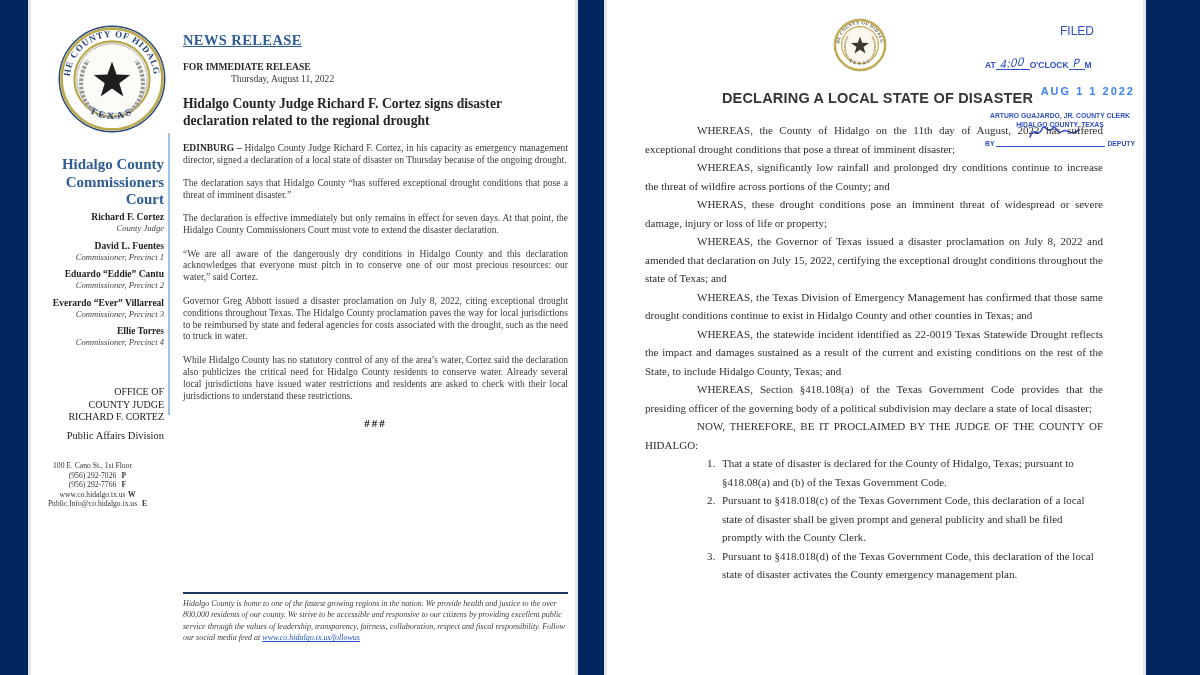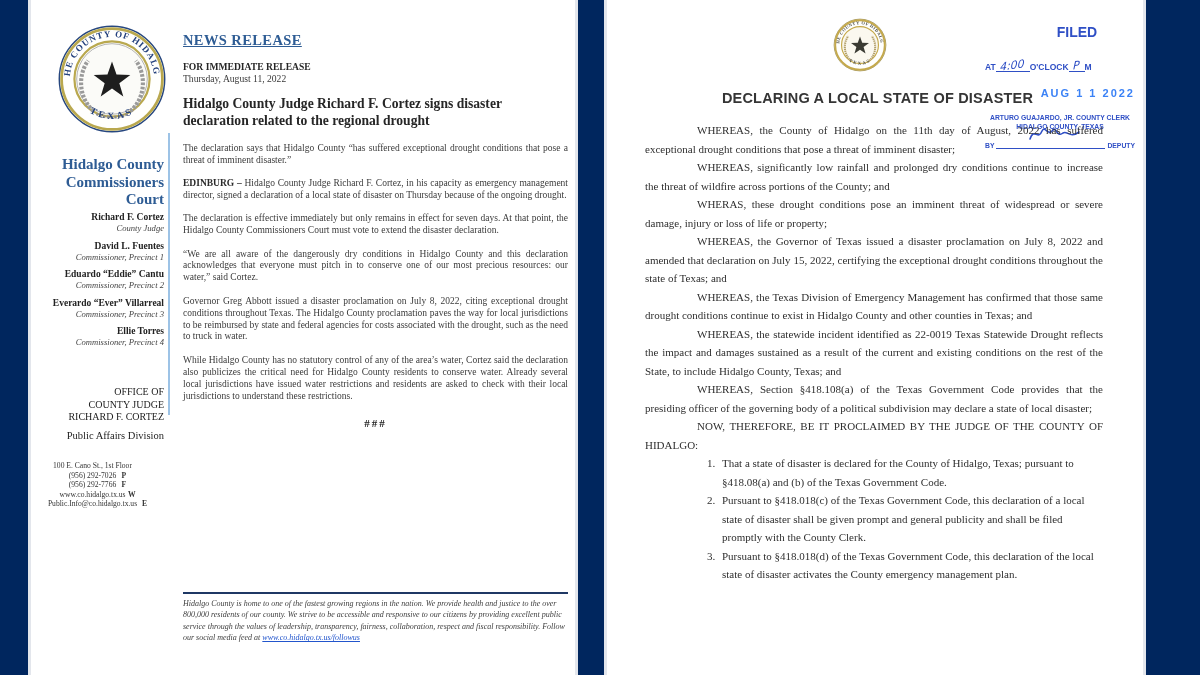--- a/index.html
+++ b/index.html
@@ -30,39 +30,39 @@
   .contact-row { display:flex; justify-content:center; }
   .c-tag { width:10px; text-align:right; font-weight:bold; }
 
   .v-divider { position:absolute; left:137px; top:133px; width:2px; height:282px;
                background:#9dc3e6; }
 
   .main-col { position:absolute; left:152px; top:0; width:385px; }
   .news-release { margin-top:32px; color:#2e5c94; font-weight:bold; font-size:14.5px;
                   text-decoration:underline; letter-spacing:0.4px; }
   .imm-release { margin-top:12px; font-weight:bold; font-size:9.6px; color:#262626; }
-  .release-date { margin-top:1px; font-size:9.6px; color:#3a3a3a; }
+  .release-date { margin-top:1px; font-size:9.6px; color:#3a3a3a;margin-left:48px; }
   .headline { margin-top:12px; font-weight:bold; font-size:13.6px; line-height:16.8px;
               color:#262626; }
   .nr-body { margin-top:13px; }
   .nr-body p { font-size:9.5px; line-height:11.9px; text-align:justify; color:#3a3a3a;
                margin-bottom:11.5px; }
   .nr-body p strong { color:#2b2b2b; }
   .end-mark { text-align:center; font-weight:bold; font-size:11px; letter-spacing:2px;
               margin-top:14px; color:#222; }
 
   .nr-footer { position:absolute; left:152px; top:592px; width:385px; }
   .footer-rule { height:2px; background:#1f3864; margin-bottom:4px; }
   .footer-text { font-style:italic; font-size:8px; line-height:11.4px; color:#3d3d3d; }
   .footer-link { color:#2255cc; text-decoration:underline; cursor:pointer; }
 
   
   .stamp-block { position:absolute; top:24px; right:8px; width:150px; color:#2f4fc5;
                  font-family:"Liberation Sans", sans-serif; }
-  .filed-word { text-align:center; padding-left:34px; font-weight:bold; font-size:14px; }
+  .filed-word { text-align:center; padding-left:34px; font-weight:normal; font-size:12px; }
   .filed-line { display:flex; align-items:flex-end; font-weight:bold; font-size:8.5px;
                 margin-top:19px; }
   .uline { border-bottom:1px solid #2f4fc5; text-align:center; height:13px; }
   .u-time { width:34px; } .u-mer { width:16px; }
   .hw { display:inline-block; font-style:italic; font-size:11px; font-weight:normal;
         transform:rotate(-8deg) skewX(-10deg); font-family:"DejaVu Sans", sans-serif; }
   .date-stamp { color:#3b82f6; font-weight:bold; font-size:11px; letter-spacing:2px;
                 margin:15px 0 0 12px;text-align:right; }
   .clerk-block { margin-top:15px; font-size:6.8px; font-weight:bold; text-align:center;
                  line-height:8.6px; }
@@ -164,22 +164,22 @@
 
   <div class="v-divider"></div>
 
   <div class="main-col">
     <div class="news-release">NEWS RELEASE</div>
     <div class="imm-release">FOR IMMEDIATE RELEASE</div>
     <div class="release-date">Thursday, August 11, 2022</div>
     <div class="headline">Hidalgo County Judge Richard F. Cortez signs disaster declaration related to the regional drought</div>
 
     <div class="nr-body">
+      <p><strong>EDINBURG – </strong><span>Hidalgo County Judge Richard F. Cortez, in his capacity as emergency management director, signed a declaration of a local state of disaster on Thursday because of the ongoing drought.</span></p>
       <p>The declaration says that Hidalgo County “has suffered exceptional drought conditions that pose a threat of imminent disaster.”</p>
-      <p><strong>EDINBURG – </strong><span>Hidalgo County Judge Richard F. Cortez, in his capacity as emergency management director, signed a declaration of a local state of disaster on Thursday because of the ongoing drought.</span></p>
       <p>The declaration is effective immediately but only remains in effect for seven days. At that point, the Hidalgo County Commissioners Court must vote to extend the disaster declaration.</p>
       <p>“We are all aware of the dangerously dry conditions in Hidalgo County and this declaration acknowledges that everyone must pitch in to conserve one of our most precious resources: our water,” said Cortez.</p>
       <p>Governor Greg Abbott issued a disaster proclamation on July 8, 2022, citing exceptional drought conditions throughout Texas. The Hidalgo County proclamation paves the way for local jurisdictions to be reimbursed by state and federal agencies for costs associated with the drought, such as the need to truck in water.</p>
       <p>While Hidalgo County has no statutory control of any of the area’s water, Cortez said the declaration also publicizes the critical need for Hidalgo County residents to conserve water. Already several local jurisdictions have issued water restrictions and residents are asked to check with their local jurisdictions to understand these restrictions.</p>
       <div class="end-mark">###</div>
     </div>
   </div>
 
   <div class="nr-footer">
     <div class="footer-rule"></div>

